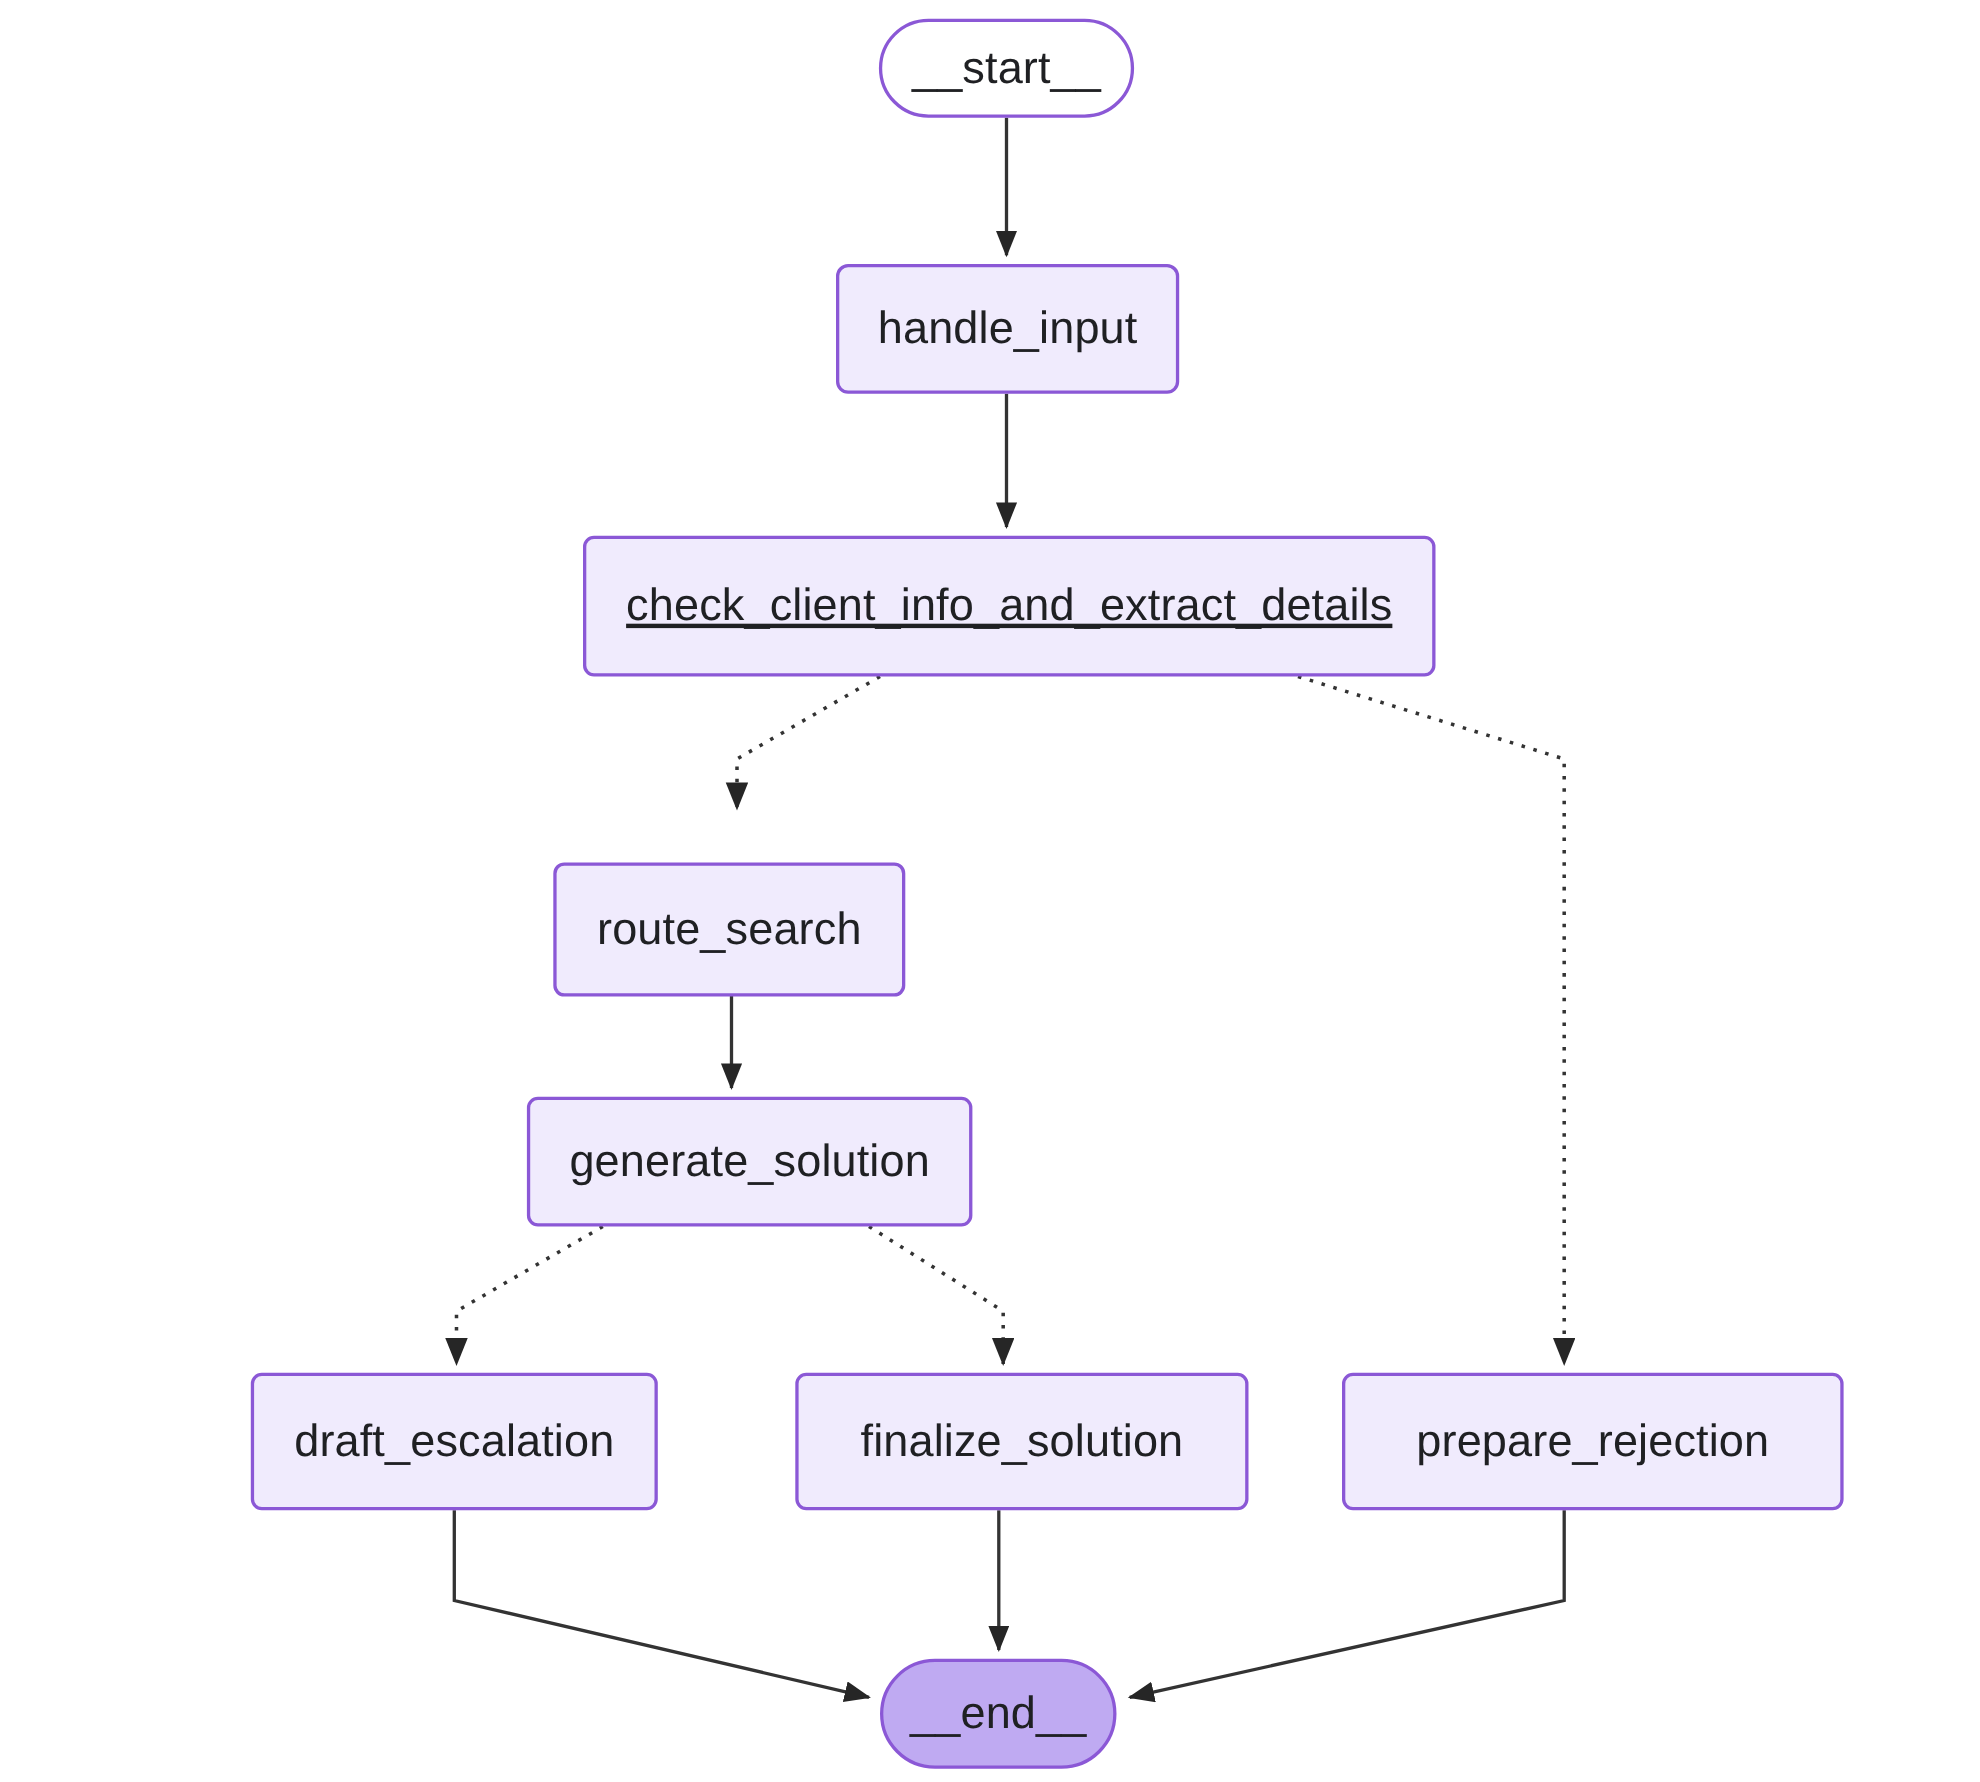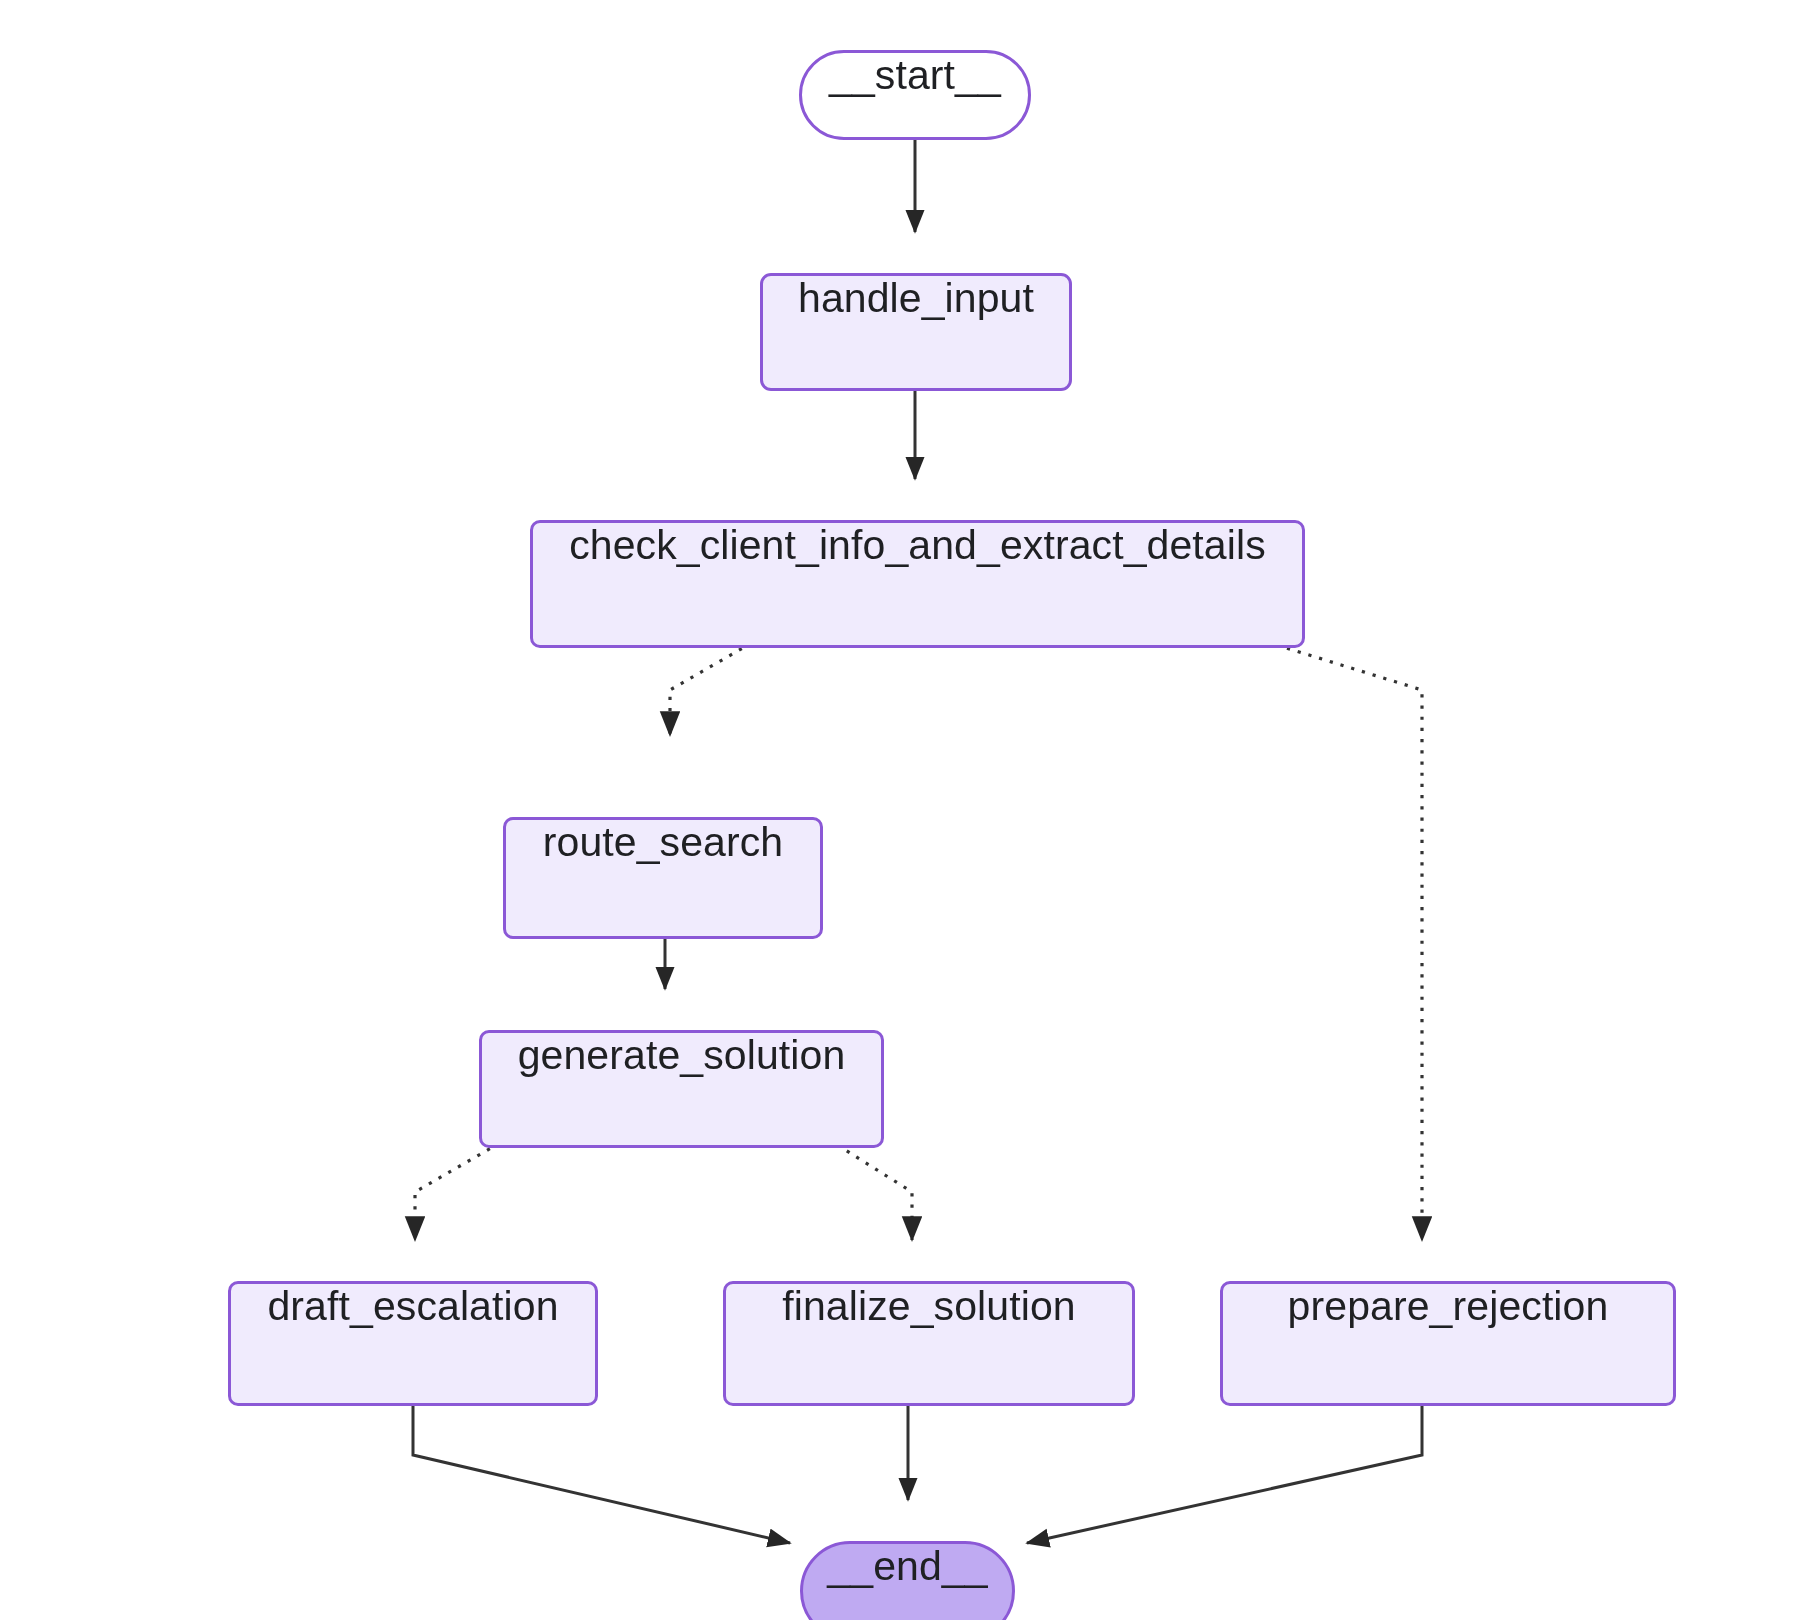--- a/index.html
+++ b/index.html
@@ -25,27 +25,27 @@
     left: 0;
     top: 0;
     width: 1800px;
     height: 1620px;
     pointer-events: none;
   }
   .node {
     position: absolute;
     box-sizing: border-box;
     display: flex;
+    align-items: center;
     justify-content: center;
     text-align: center;
     color: #1f2023;
     line-height: 1.1;
     white-space: nowrap;
     letter-spacing: 0.1px;
-    margin-top: 33px;
   }
   .node-process {
     background: #f0ebfd;
     border: 3px solid #8b58d6;
     border-radius: 10px;
     font-size: 41px;
   }
   .node-terminal-start {
     background: #ffffff;
     border: 3.5px solid #8b58d6;
@@ -88,21 +88,21 @@
       </g>
   </svg>
 
   <div id="node-layer">
       <div class="node node-terminal-start" style="left: 799px; top: 17px; width: 232px; height: 90px;">
         <span class="node-label">__start__</span>
       </div>
       <div class="node node-process" style="left: 760px; top: 240px; width: 312px; height: 118px; border-radius: 11px;">
         <span class="node-label">handle_input</span>
       </div>
-      <div class="node node-process" style="left: 530px; top: 487px; width: 775px; height: 128px;">
+      <div class="node node-process" style="left: 530px; top: 487px; width: 775px; height: 128px; text-decoration: underline;">
         <span class="node-label">check_client_info_and_extract_details</span>
       </div>
       <div class="node node-process" style="left: 503px; top: 784px; width: 320px; height: 122px;">
         <span class="node-label">route_search</span>
       </div>
       <div class="node node-process" style="left: 479px; top: 997px; width: 405px; height: 118px;">
         <span class="node-label">generate_solution</span>
       </div>
       <div class="node node-process" style="left: 228px; top: 1248px; width: 370px; height: 125px;">
         <span class="node-label">draft_escalation</span>

